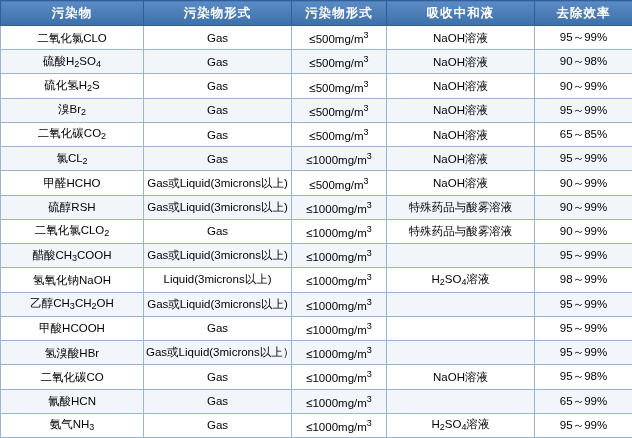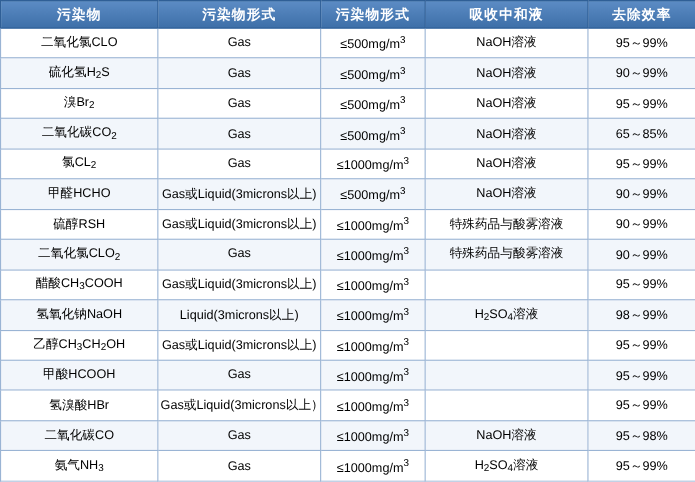--- a/index.html
+++ b/index.html
@@ -76,20 +76,27 @@
   </thead>
   <tbody id="table-body">
       <tr>
         <td><span class="cell-inner">二氧化氯CLO</span></td>
         <td>Gas</td>
         <td>≤500mg/m<span class="sup">3</span></td>
         <td><span class="cell-inner">NaOH溶液</span></td>
         <td>95～99%</td>
       </tr>
       <tr>
+        <td><span class="cell-inner">硫酸H<span class="sub">2</span>SO<span class="sub">4</span></span></td>
+        <td>Gas</td>
+        <td>≤500mg/m<span class="sup">3</span></td>
+        <td><span class="cell-inner">NaOH溶液</span></td>
+        <td>90～98%</td>
+      </tr>
+      <tr>
         <td><span class="cell-inner">硫化氢H<span class="sub">2</span>S</span></td>
         <td>Gas</td>
         <td>≤500mg/m<span class="sup">3</span></td>
         <td><span class="cell-inner">NaOH溶液</span></td>
         <td>90～99%</td>
       </tr>
       <tr>
         <td><span class="cell-inner">溴Br<span class="sub">2</span></span></td>
         <td>Gas</td>
         <td>≤500mg/m<span class="sup">3</span></td>
@@ -167,20 +174,27 @@
         <td>95～99%</td>
       </tr>
       <tr>
         <td><span class="cell-inner">二氧化碳CO</span></td>
         <td>Gas</td>
         <td>≤1000mg/m<span class="sup">3</span></td>
         <td><span class="cell-inner">NaOH溶液</span></td>
         <td>95～98%</td>
       </tr>
       <tr>
+        <td><span class="cell-inner">氰酸HCN</span></td>
+        <td>Gas</td>
+        <td>≤1000mg/m<span class="sup">3</span></td>
+        <td><span class="cell-inner"></span></td>
+        <td>65～99%</td>
+      </tr>
+      <tr>
         <td><span class="cell-inner">氨气NH<span class="sub">3</span></span></td>
         <td>Gas</td>
         <td>≤1000mg/m<span class="sup">3</span></td>
         <td><span class="cell-inner">H<span class="sub">2</span>SO<span class="sub">4</span>溶液</span></td>
         <td>95～99%</td>
       </tr>
     </tbody>
 </table>
 
 </body></html>

